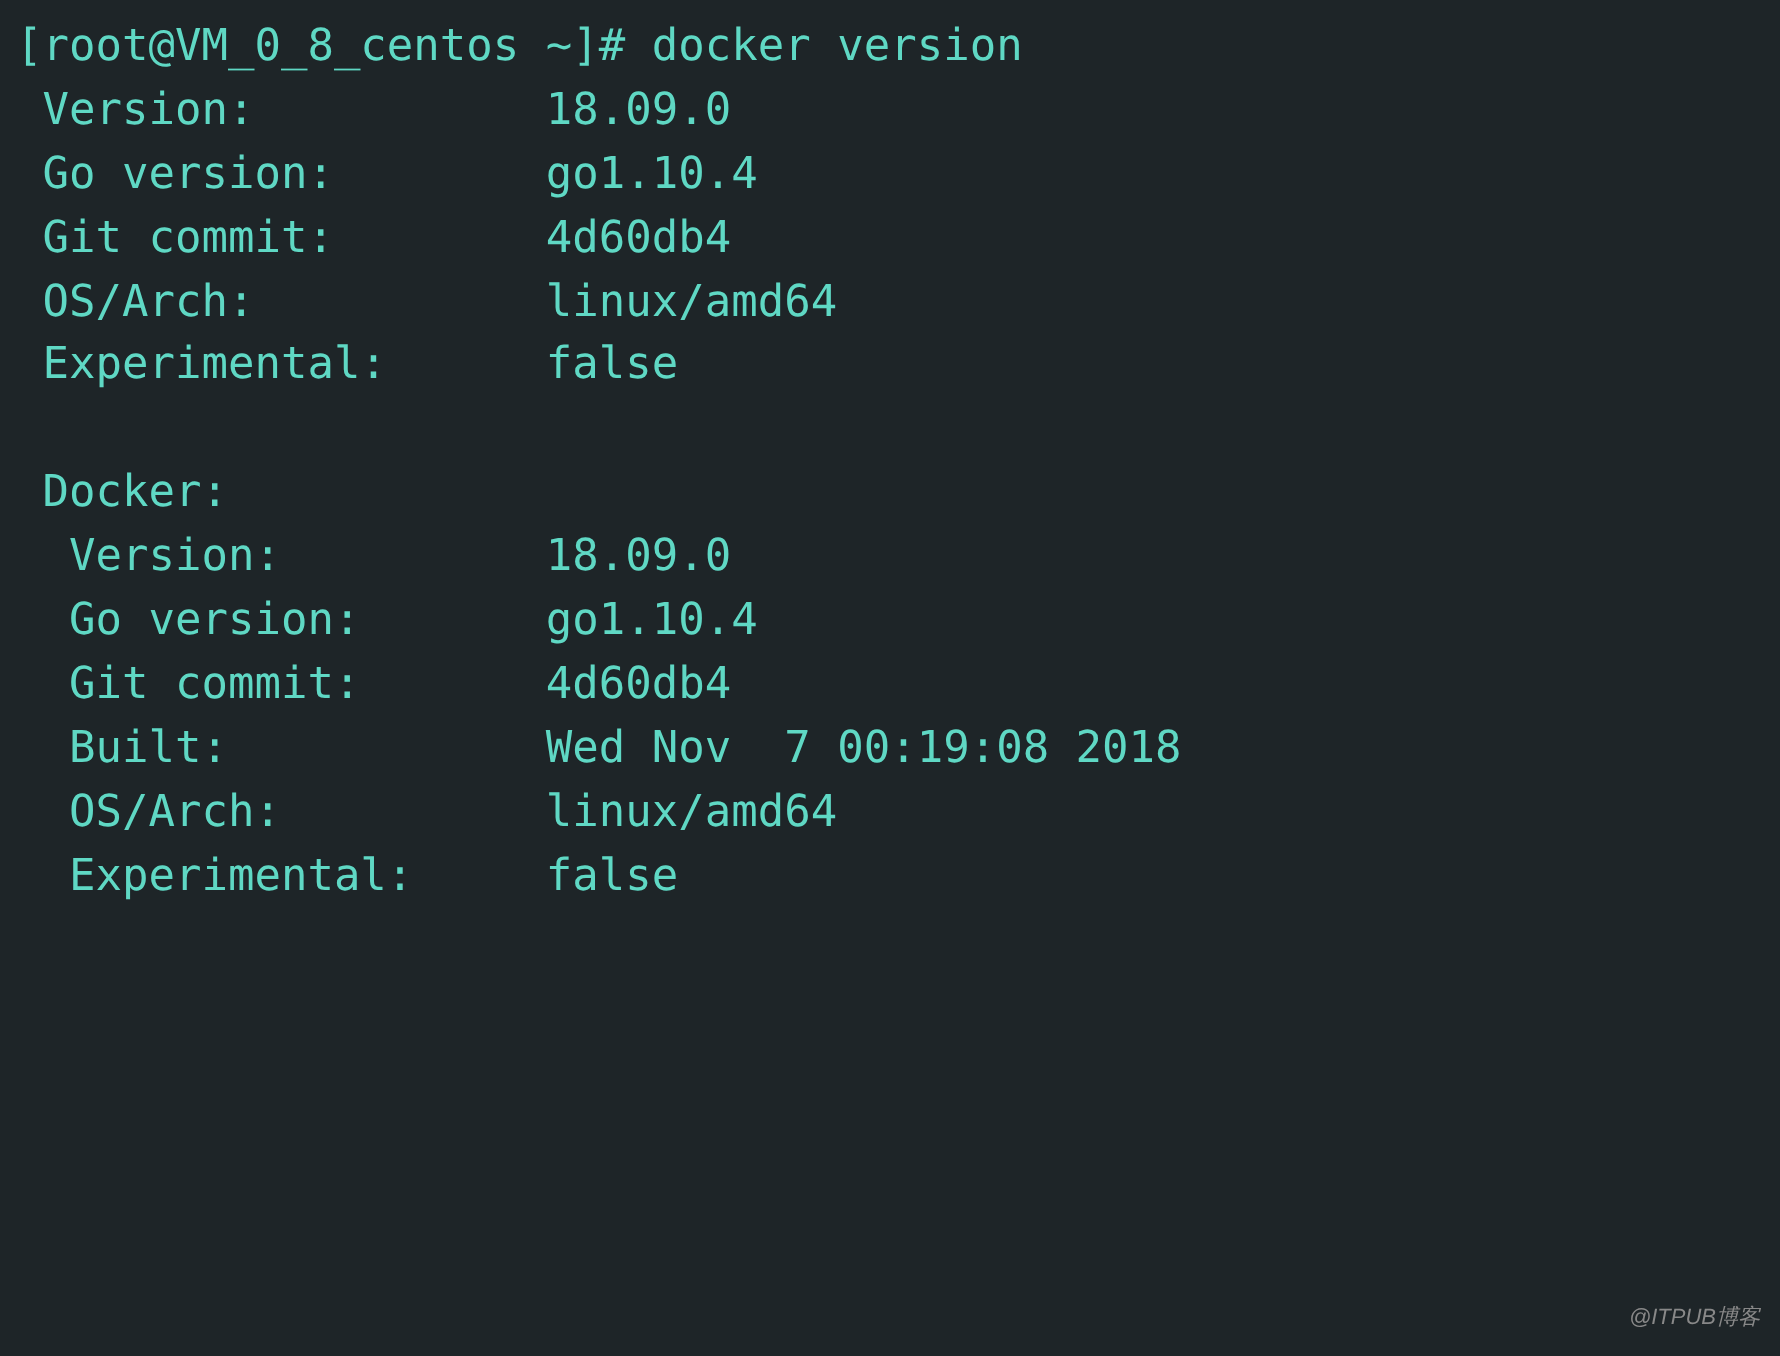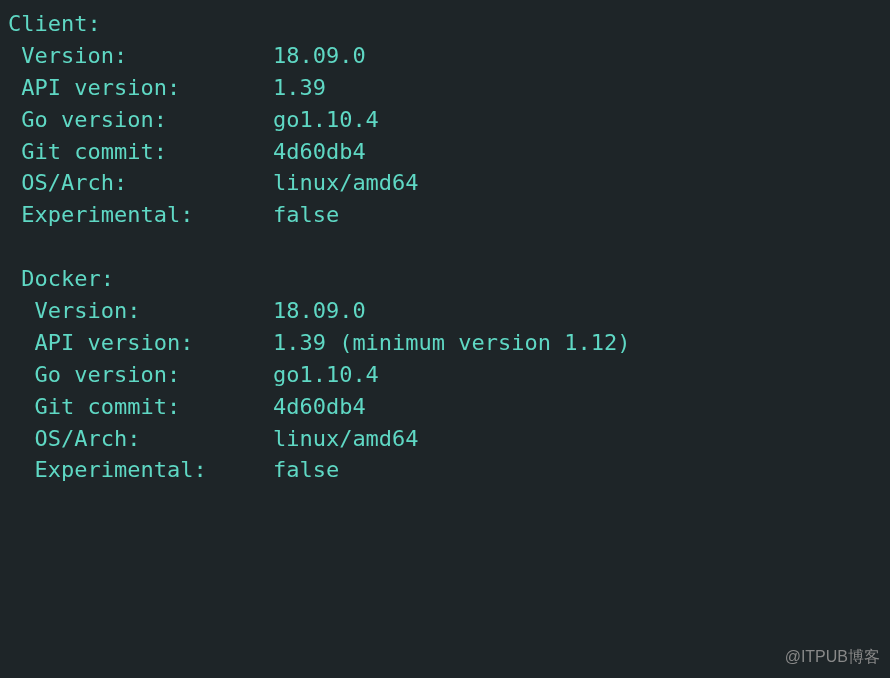--- a/index.html
+++ b/index.html
@@ -20,38 +20,38 @@
       position: relative;
     }
     .line {
       white-space: pre;
     }
     .watermark {
       position: absolute;
       bottom: 10px;
       right: 10px;
       color: #888;
-      font-size: 16px;
+      font-size: 11px;
       font-family: sans-serif;
+      font-style: italic;
     }
   </style>
 </head>
 <body>
 
 <div class="terminal">
-  <div class="line">Client:</div>
+  <div class="line"><span>[root@VM_0_8_centos ~]# </span><span>docker version</span></div>
   <div class="line"><span> Version:           </span><span>18.09.0</span></div>
-  <div class="line"><span> API version:       </span><span>1.39</span></div>
   <div class="line"><span> Go version:        </span><span>go1.10.4</span></div>
   <div class="line"><span> Git commit:        </span><span>4d60db4</span></div>
   <div class="line"><span> OS/Arch:           </span><span>linux/amd64</span></div>
   <div class="line"><span> Experimental:      </span><span>false</span></div>
   <div class="line"> </div>
   <div class="line"> Docker:</div>
   <div class="line"><span>  Version:          </span><span>18.09.0</span></div>
-  <div class="line"><span>  API version:      </span><span>1.39 (minimum version 1.12)</span></div>
   <div class="line"><span>  Go version:       </span><span>go1.10.4</span></div>
   <div class="line"><span>  Git commit:       </span><span>4d60db4</span></div>
+  <div class="line"><span>  Built:            </span><span>Wed Nov  7 00:19:08 2018</span></div>
   <div class="line"><span>  OS/Arch:          </span><span>linux/amd64</span></div>
   <div class="line"><span>  Experimental:     </span><span>false</span></div>
 </div>
 
 <div class="watermark">@ITPUB博客</div>
 
 </body></html>

